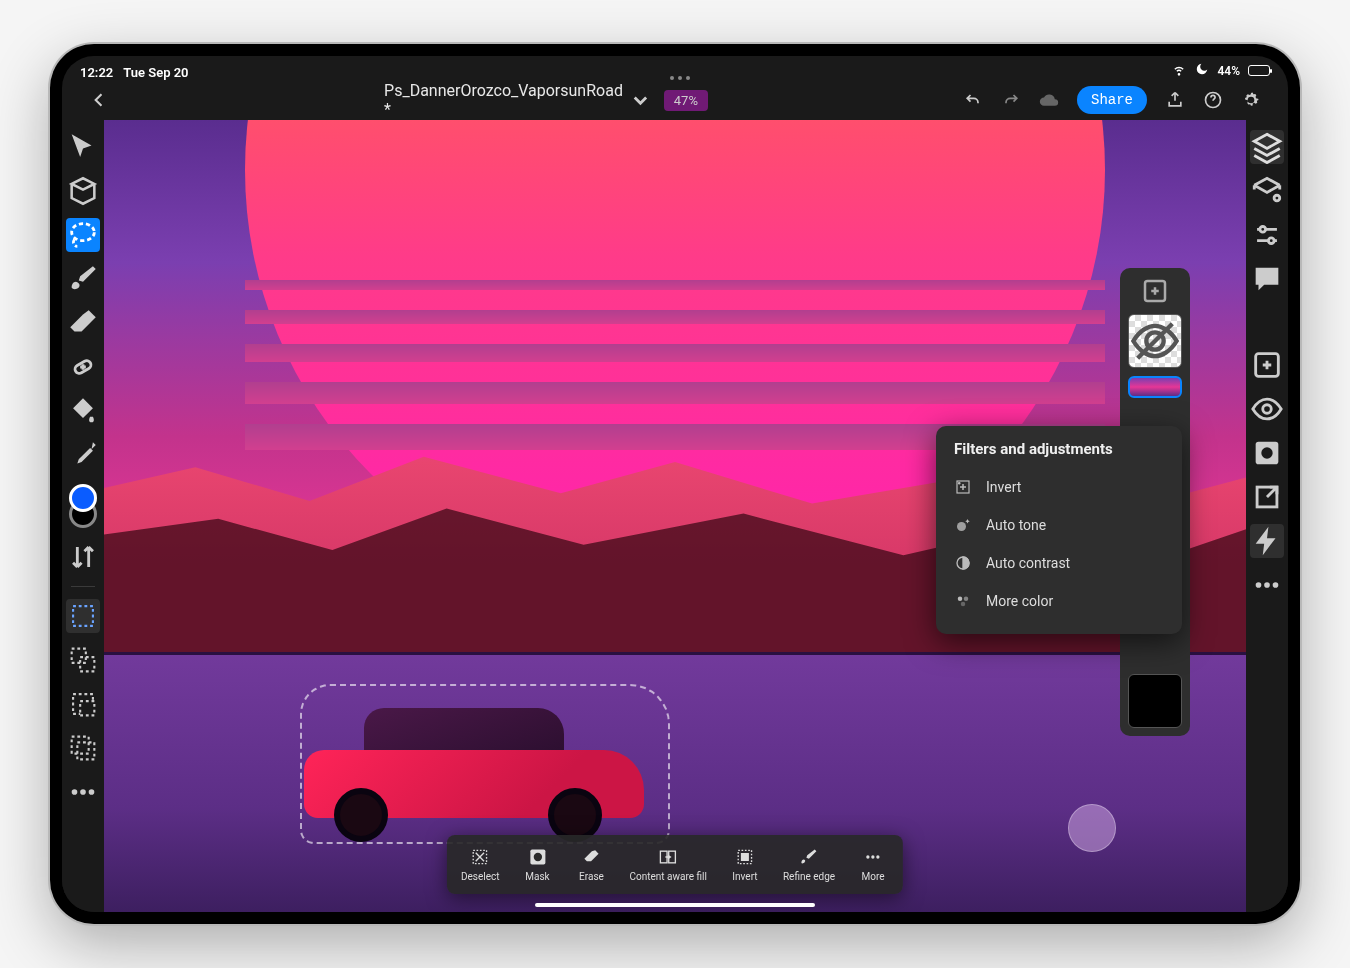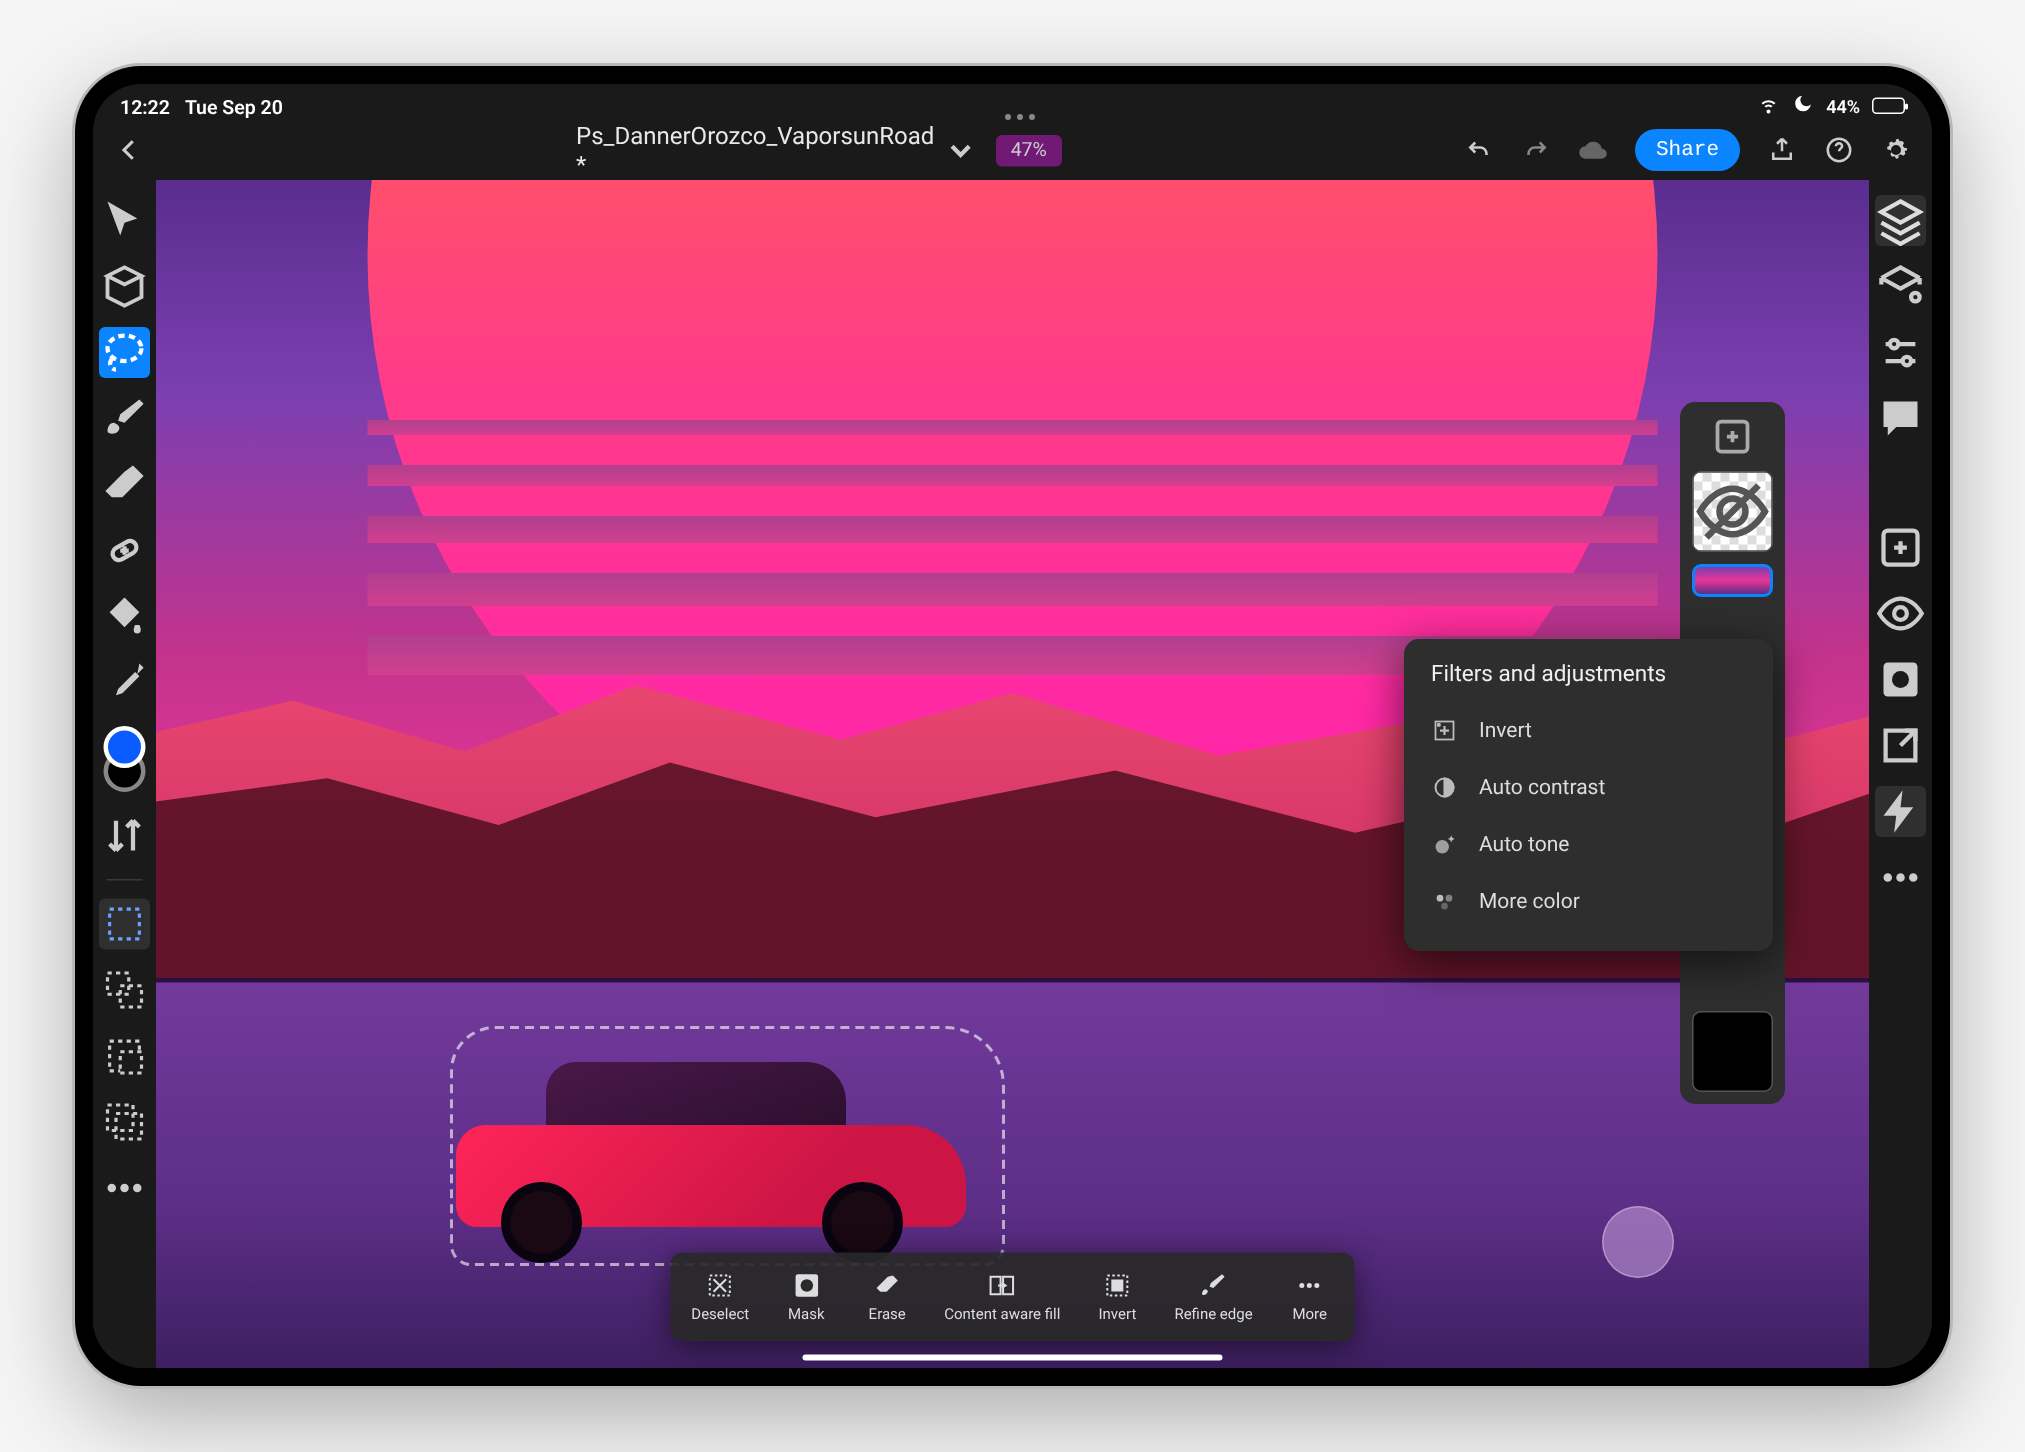--- a/index.html
+++ b/index.html
@@ -11,21 +11,21 @@
 .status-bar { height:24px; display:flex; align-items:flex-end; padding:0 18px; font-size:13px; font-weight:600; color:#fff; }
 .status-left { display:flex; gap:10px; }
 .status-center { flex:1; display:flex; justify-content:center; gap:4px; }
 .dot{width:4px;height:4px;background:#888;border-radius:50%;}
 .status-right { display:flex; gap:8px; align-items:center; font-size:12px;}
 .battery-shell{width:22px;height:11px;border:1px solid #fff;border-radius:3px;position:relative;}
 .battery-shell::after{content:'';position:absolute;right:-3px;top:3px;width:2px;height:4px;background:#fff;border-radius:1px;}
 .battery-fill{background:#fff;height:100%;width:70%;border-radius:1px;}
 
 
-.app-header { height:40px; display:flex; align-items:center; padding:0 14px; gap:10px; }
+.app-header { height:40px; display:flex; align-items:center; padding:0 27px; gap:10px; }
 .hdr-left{width:40px;}
 .hdr-center{flex:1;display:flex;justify-content:center;align-items:center;gap:12px;}
 .doc-title{font-size:16px;color:#e8e8e8;display:flex;align-items:center;gap:6px;}
 .zoom-badge{background:#701a75;padding:3px 10px;border-radius:4px;font-size:13px;color:#ccc;}
 .hdr-right{display:flex;align-items:center;gap:18px;}
 .share-btn{background:#0a84ff;color:#fff;padding:6px 14px;border-radius:16px;font-size:14px;font-weight:500;font-family:Liberation Mono, monospace;}
 .icon-btn{width:20px;height:20px;display:flex;align-items:center;justify-content:center;color:#ccc;}
 
 
 .workspace{position:absolute;top:64px;bottom:0;left:0;right:0;display:flex;}
@@ -75,21 +75,21 @@
 .layer-thumb.sel{border:2px solid #0a84ff;}
 .layer-thumb.mini-canvas{background:linear-gradient(180deg,#7b3fb0 0%,#e63696 50%,#5c2e86 100%);height:22px;}
 .layer-thumb.black{background:#000;}
 
 
 .right-toolbar{width:42px;background:#1a1a1a;display:flex;flex-direction:column;align-items:center;padding-top:6px;gap:2px;}
 
 
 .popover{position:absolute;top:306px;right:64px;width:246px;background:#2e2e2e;border-radius:10px;padding:14px 0;box-shadow:0 8px 30px rgba(0,0,0,.6);}
 .popover::after{content:'';position:absolute;right:-8px;top:128px;border:8px solid transparent;border-left-color:#2e2e2e;}
-.popover-title{font-size:15px;font-weight:400;padding:0 18px 10px;color:#f0f0f0;}
+.popover-title{font-size:15px;font-weight:700;padding:0 18px 10px;color:#f0f0f0;}
 .pop-item{display:flex;align-items:center;gap:14px;padding:10px 18px;font-size:14px;color:#ddd;}
 .pop-icon{width:18px;height:18px;display:flex;align-items:center;justify-content:center;color:#bbb;}
 
 
 .home-ind{position:absolute;bottom:5px;left:50%;transform:translateX(-50%);width:280px;height:4px;background:#fff;border-radius:3px;}
 
 svg{width:100%;height:100%;}
 </style>
 </head>
 <body>
@@ -305,35 +305,35 @@
                 <svg viewBox="0 0 24 24" stroke="#bbb" stroke-width="1.6" fill="none">
                   <rect x="4" y="4" width="16" height="16"></rect>
                   <path d="M12 8v8m-4-4h8" stroke-width="2"></path>
                   <circle cx="7" cy="7" r="1" fill="#bbb"></circle>
                 </svg>
               </span>
             <span>Invert</span>
           </div>
           <div class="pop-item">
             <span class="pop-icon">
+                <svg viewBox="0 0 24 24" fill="#bbb">
+                  <circle cx="10" cy="14" r="6" opacity=".8"></circle>
+                  <path d="M18 4l1 2 2 1-2 1-1 2-1-2-2-1 2-1z"></path>
+                </svg>
+              </span>
+            <span>Auto tone</span>
+          </div>
+          <div class="pop-item">
+            <span class="pop-icon">
                 <svg viewBox="0 0 24 24" stroke="#bbb" stroke-width="1.8" fill="none">
                   <circle cx="12" cy="12" r="8"></circle>
                   <path d="M12 4a8 8 0 010 16z" fill="#bbb"></path>
                 </svg>
               </span>
             <span>Auto contrast</span>
-          </div>
-          <div class="pop-item">
-            <span class="pop-icon">
-                <svg viewBox="0 0 24 24" fill="#bbb">
-                  <circle cx="10" cy="14" r="6" opacity=".8"></circle>
-                  <path d="M18 4l1 2 2 1-2 1-1 2-1-2-2-1 2-1z"></path>
-                </svg>
-              </span>
-            <span>Auto tone</span>
           </div>
           <div class="pop-item">
             <span class="pop-icon">
                 <svg viewBox="0 0 24 24" fill="#bbb">
                   <circle cx="8" cy="9" r="3"></circle>
                   <circle cx="16" cy="9" r="3" opacity=".6"></circle>
                   <circle cx="12" cy="16" r="3" opacity=".4"></circle>
                 </svg>
               </span>
             <span>More color</span>

